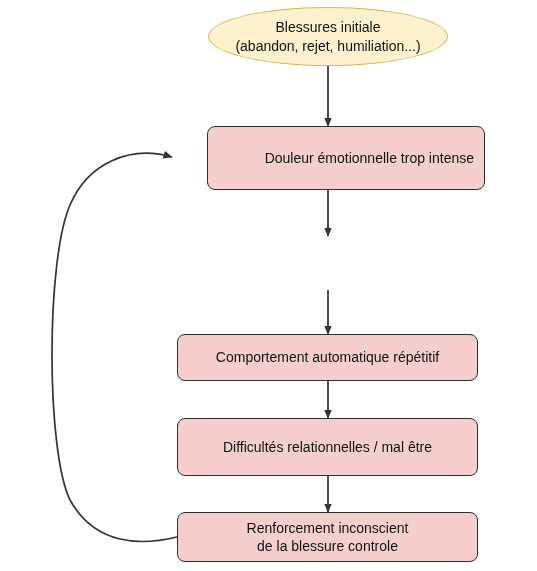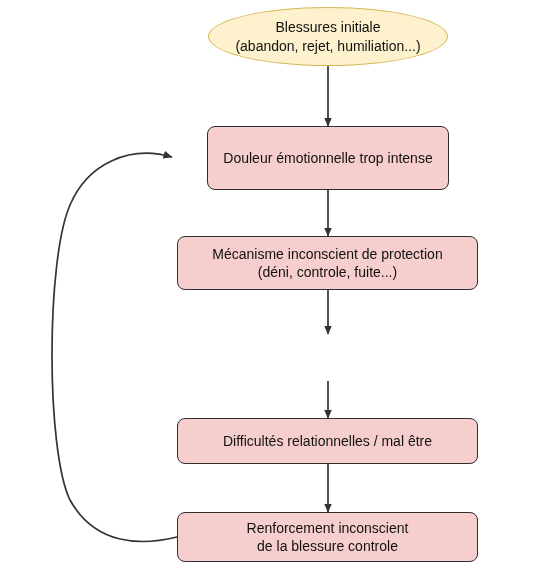--- a/index.html
+++ b/index.html
@@ -78,31 +78,30 @@
              C 140 546, 95 545, 70 500
              C 46 450, 46 260, 70 205
              C 88 163, 130 145, 172 157" fill="none" stroke="#333333" stroke-width="1.7" marker-end="url(#arrowhead)"></path>
   </svg>
 
   <div class="node node-start" style="left:208px; top:7px; width:240px; height:59px;">
     <span class="node-label">Blessures initiale
 (abandon, rejet, humiliation...)</span>
   </div>
 
-  <div class="node node-process" style="left:207px; top:126px; width:242px; height:64px;">
+  <div class="node node-process" style="left:207px; top:126px; width:278px; height:64px;justify-content:flex-end;">
     <span class="node-label">Douleur émotionnelle trop intense</span>
   </div>
 
-  <div class="node node-process" style="left:177px; top:236px; width:301px; height:54px;">
-    <span class="node-label">Mécanisme inconscient de protection
-(déni, controle, fuite...)</span>
+
+  <div class="node node-process" style="left:177px; top:334px; width:301px; height:47px;">
+    <span class="node-label">Comportement automatique répétitif</span>
   </div>
 
-
-  <div class="node node-process" style="left:177px; top:418px; width:301px; height:46px;">
+  <div class="node node-process" style="left:177px; top:418px; width:301px; height:58px;">
     <span class="node-label">Difficultés relationnelles / mal être</span>
   </div>
 
   <div class="node node-process" style="left:177px; top:512px; width:301px; height:50px;">
     <span class="node-label">Renforcement inconscient
 de la blessure controle</span>
   </div>
 
 </div>
 

